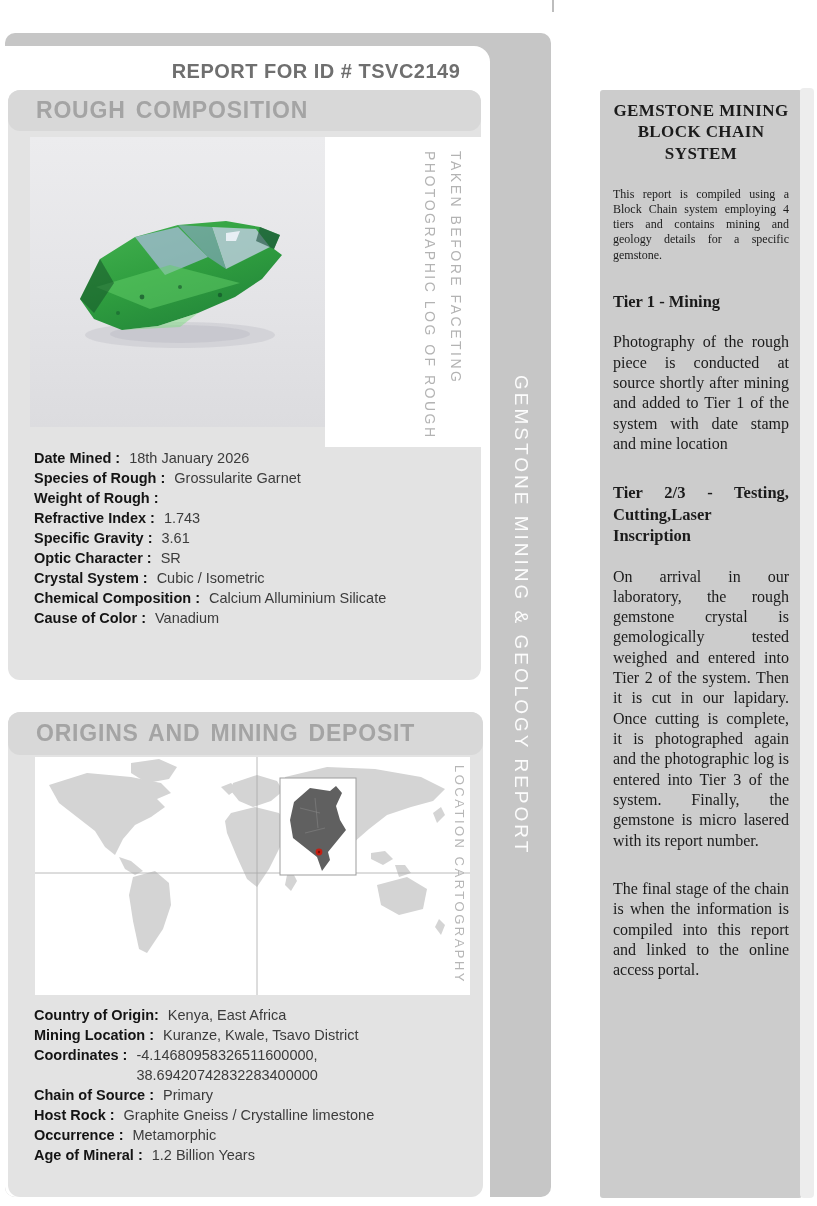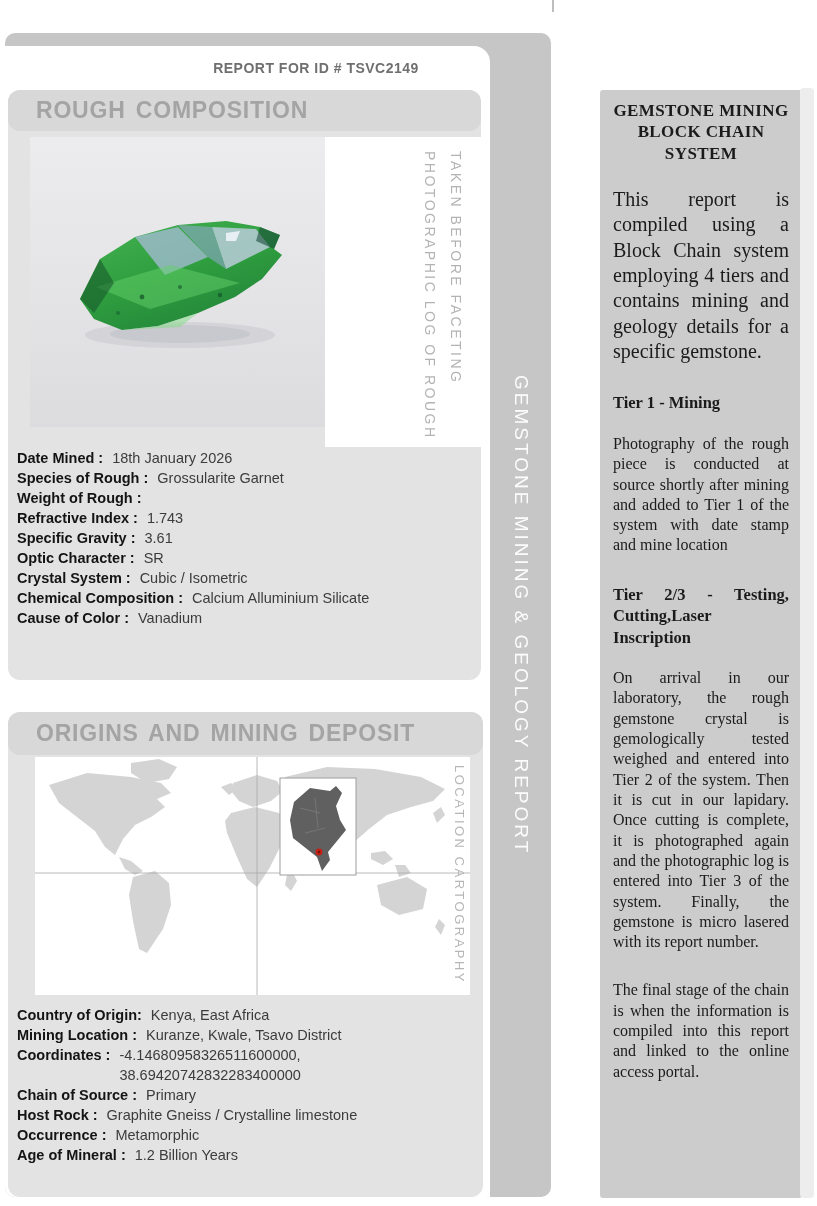--- a/index.html
+++ b/index.html
@@ -12,54 +12,54 @@
   .frame-inner{position:absolute;left:0;top:13px;width:485px;height:1151px;
          background:#ffffff;border-radius:0 16px 0 10px;}
   .top-notch{position:absolute;left:552px;top:0;width:2px;height:12px;background:#bdbdbd;}
 
   .spine-label{position:absolute;left:490px;top:33px;width:61px;height:1164px;
          display:flex;align-items:center;justify-content:center;}
   .vtext{writing-mode:vertical-lr;text-orientation:mixed;white-space:pre-line;}
   .spine-text{font-size:19px;letter-spacing:3px;color:rgba(255,255,255,.95);}
 
   .report-title{position:absolute;left:132px;top:60px;width:368px;text-align:center;
-         font-size:14px;font-weight:bold;letter-spacing:.5px;color:#6f6f6f;}
+         font-size:20px;font-weight:bold;letter-spacing:.5px;color:#6f6f6f;}
 
   
   .card{position:absolute;left:8px;background:#e3e3e3;border-radius:12px;}
   .card1{top:90px;width:473px;height:590px;}
   .card2{top:712px;width:475px;height:485px;}
   .card-header{height:41px;background:#d8d8d8;border-radius:12px;display:flex;
          align-items:center;padding-left:28px;font-size:23px;font-weight:bold;
          letter-spacing:.8px;word-spacing:3px;color:#a4a4a4;box-sizing:border-box;}
   .card2 .card-header{height:43px;}
 
   .photo{position:absolute;left:22px;top:47px;width:295px;height:290px;
          background:linear-gradient(180deg,#ececee 0%,#e4e4e7 55%,#dcdcdf 100%);}
   .caption-box{position:absolute;left:317px;top:47px;width:156px;height:310px;background:#ffffff;}
   .caption1{position:absolute;top:14px;right:12px;font-size:14px;letter-spacing:2.5px;
          line-height:26px;color:#b3b3b3;}
 
   .map-box{position:absolute;left:27px;top:45px;width:435px;height:238px;background:#ffffff;}
   .caption2{position:absolute;top:8px;right:3px;font-size:13px;letter-spacing:2.5px;
          color:#b6b6b6;}
 
-  .fields{position:absolute;left:9px;}
+  .fields{position:absolute;left:26px;}
   .fields1{top:358px;}
   .fields2{top:293px;}
   .frow{display:flex;gap:9px;font-size:14.5px;line-height:20px;color:#3c3c3c;}
   .flabel{font-weight:bold;color:#141414;white-space:nowrap;}
 
   
   .sidebar{position:absolute;left:600px;top:90px;width:202px;height:1108px;
          background:#cccccc;border-radius:3px;box-sizing:border-box;
          padding:10px 13px 0 13px;font-family:"Liberation Serif",serif;color:#1b1b1b;}
   .sb-heading{font-size:17px;font-weight:bold;text-align:center;line-height:1.25;
          letter-spacing:.4px;margin:0;}
-  .sb-intro{font-size:20px;line-height:1.27;text-align:justify;margin:23px 0 0 0;}
+  .sb-intro{font-size:12px;line-height:1.27;text-align:justify;margin:23px 0 0 0;}
   .tier{margin-top:28px;}
   .tier-heading{font-size:16.5px;font-weight:bold;line-height:1.3;text-align:justify;margin:0;}
   .tier-body{font-size:16px;line-height:1.27;text-align:justify;margin:20px 0 0 0;}
 
   .edge-strip{position:absolute;left:800px;top:88px;width:14px;height:1110px;
          background:#ededed;border-radius:4px;}
 </style>
 </head>
 <body>
 

